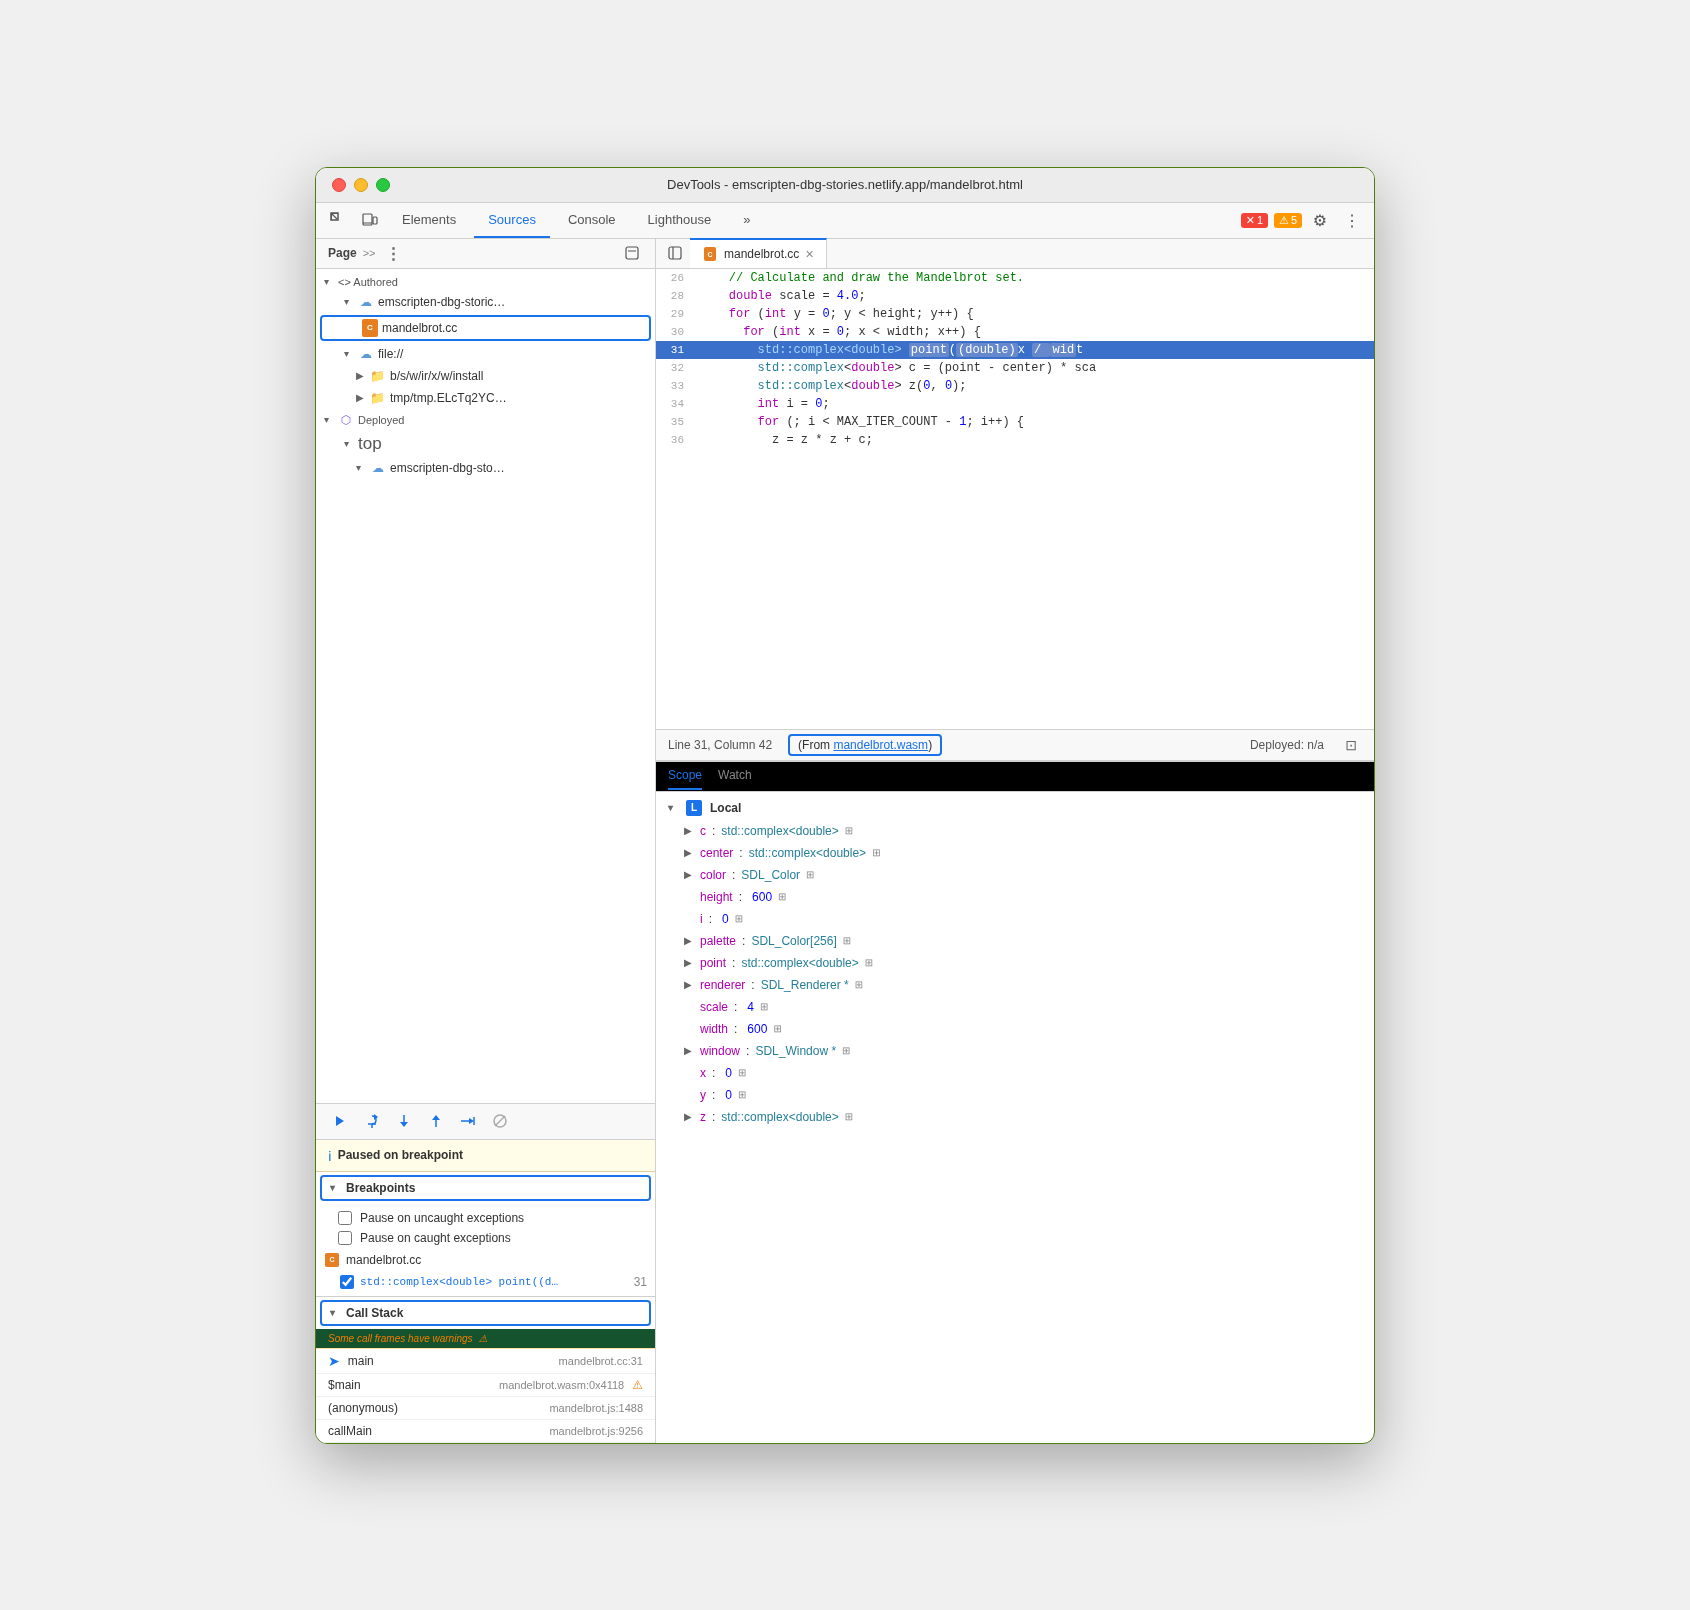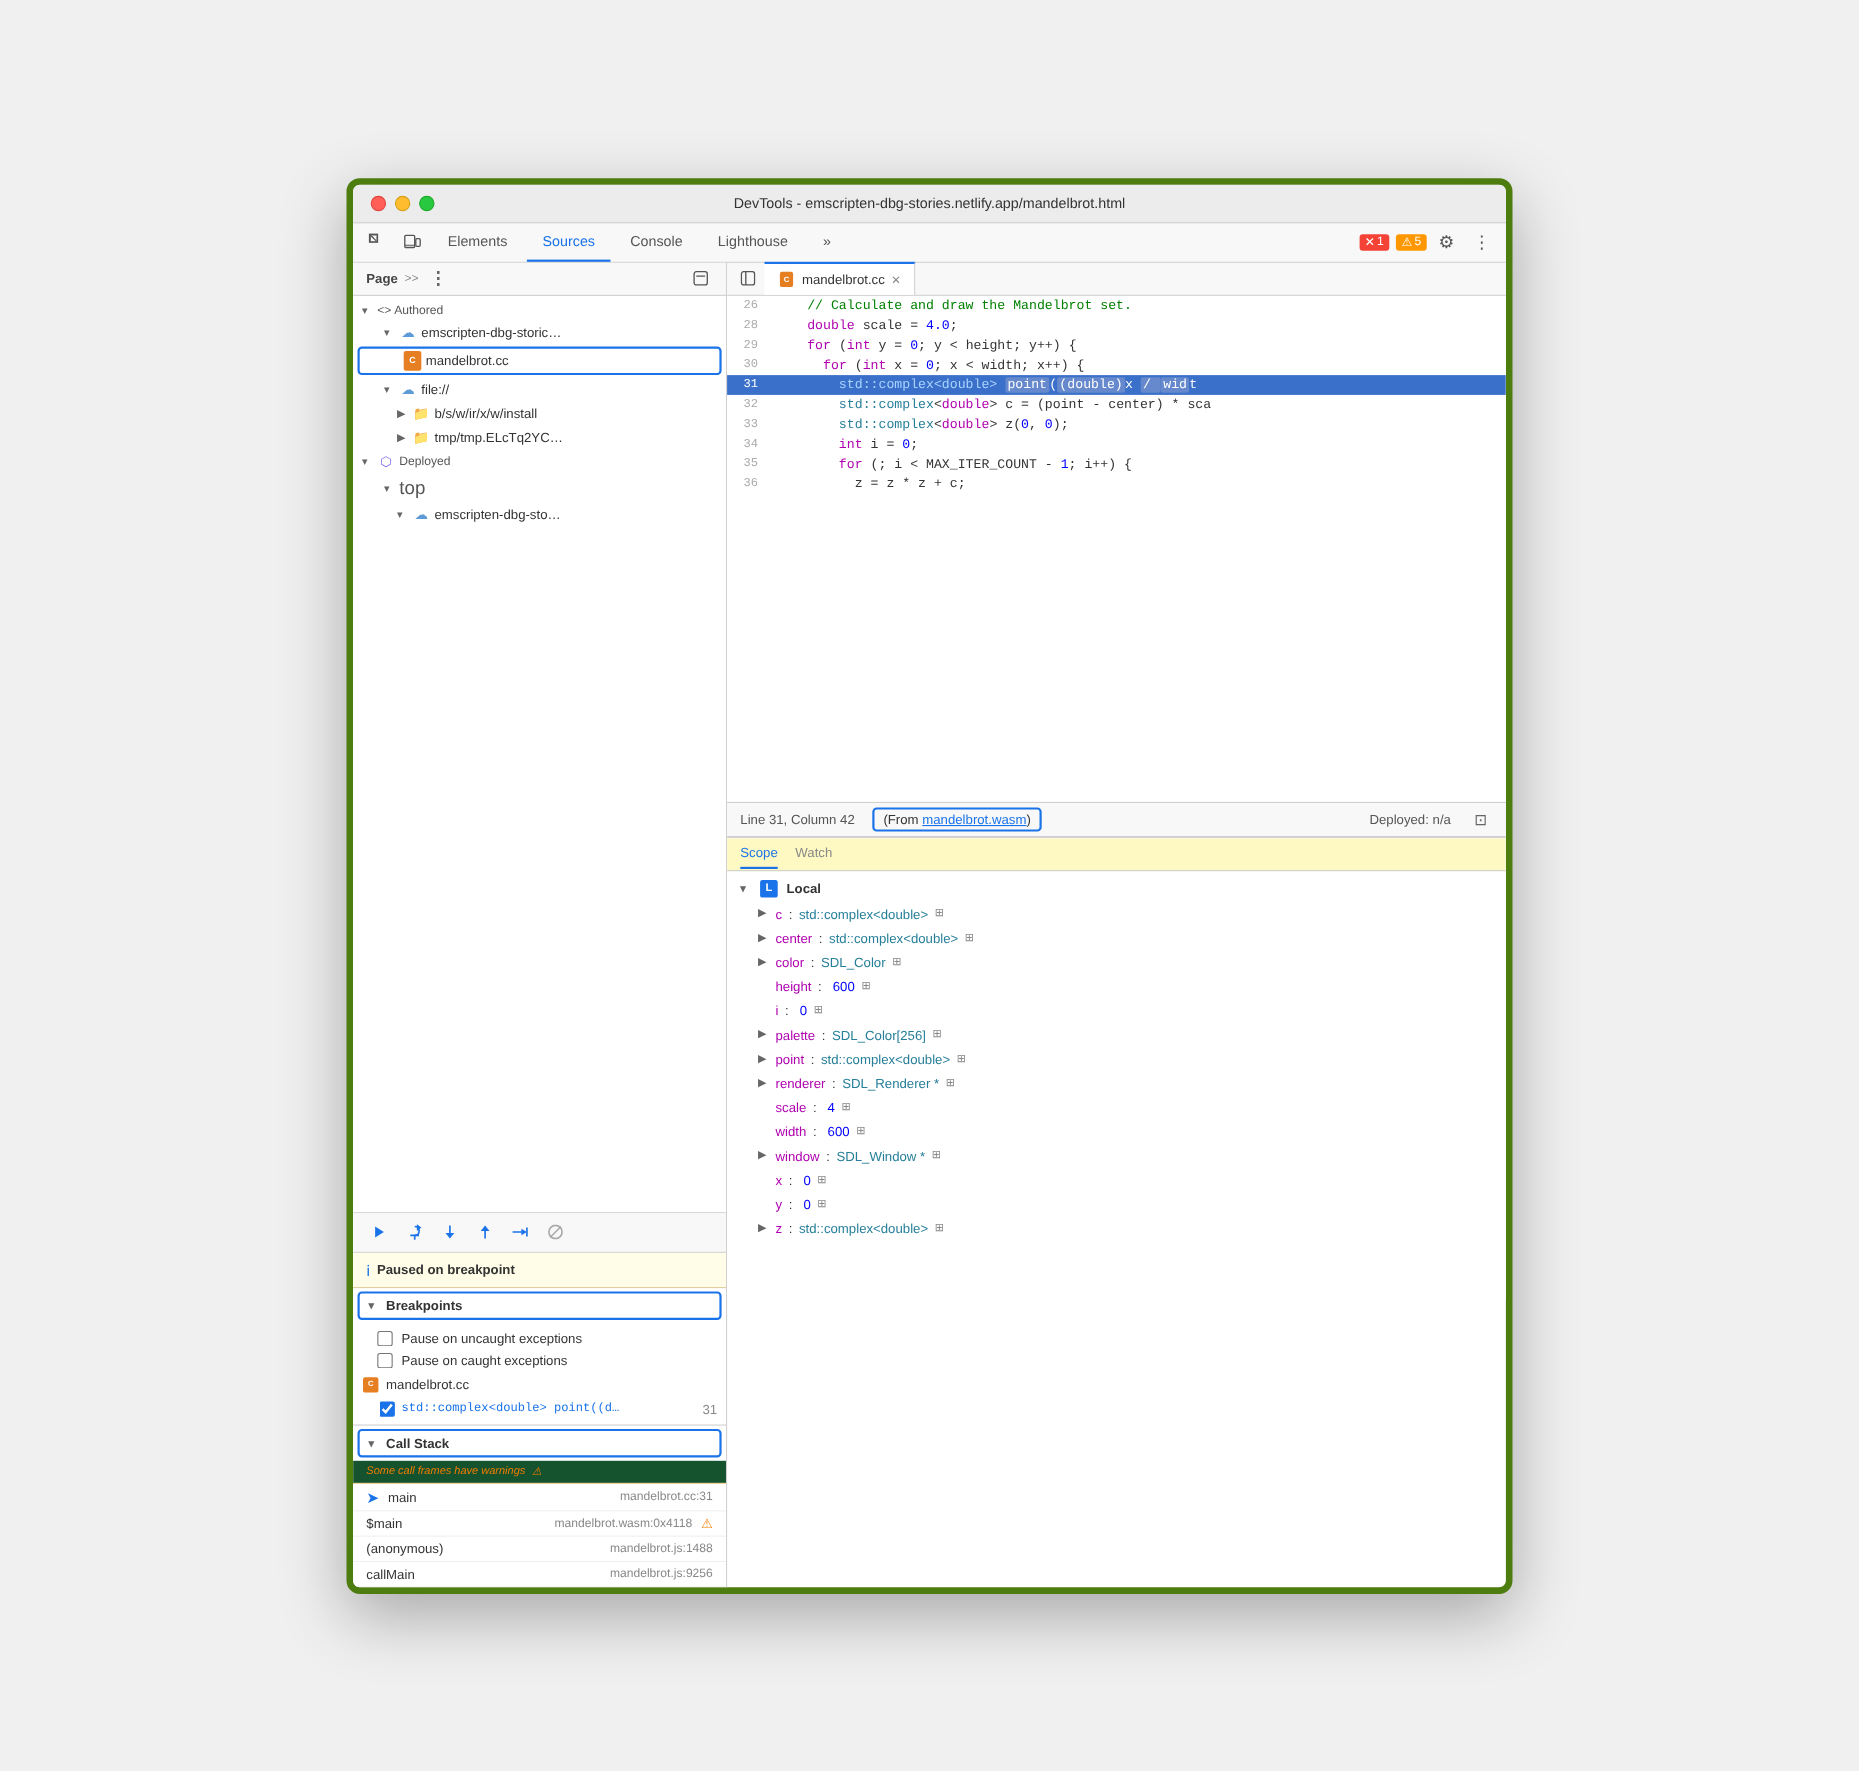--- a/index.html
+++ b/index.html
@@ -13,21 +13,21 @@
       min-height: 100vh;
       padding: 20px;
     }
 
     .window {
       width: 1060px;
       background: #ffffff;
       border-radius: 12px;
       box-shadow: 0 20px 60px rgba(0,0,0,0.3);
       overflow: hidden;
-      border: 6px solid #4d7c0f;
+      border: 1px solid #4d7c0f;
     }
 
     
     .title-bar {
       background: #ececec;
       border-bottom: 1px solid #d0d0d0;
       padding: 10px 16px;
       display: flex;
       align-items: center;
       gap: 8px;
@@ -451,21 +451,21 @@
     .bottom-panel {
       border-top: 1px solid #d0d0d0;
       background: #fff;
       height: 420px;
       overflow-y: auto;
     }
 
     .scope-tabs {
       display: flex;
       align-items: center;
-      background: #fef9c3;
+      background: #000000;
       border-bottom: 1px solid #d0d0d0;
       padding: 0 12px;
       height: 30px;
       gap: 16px;
     }
     .scope-tab {
       font-size: 12px;
       color: #888;
       cursor: pointer;
       padding: 6px 0;

